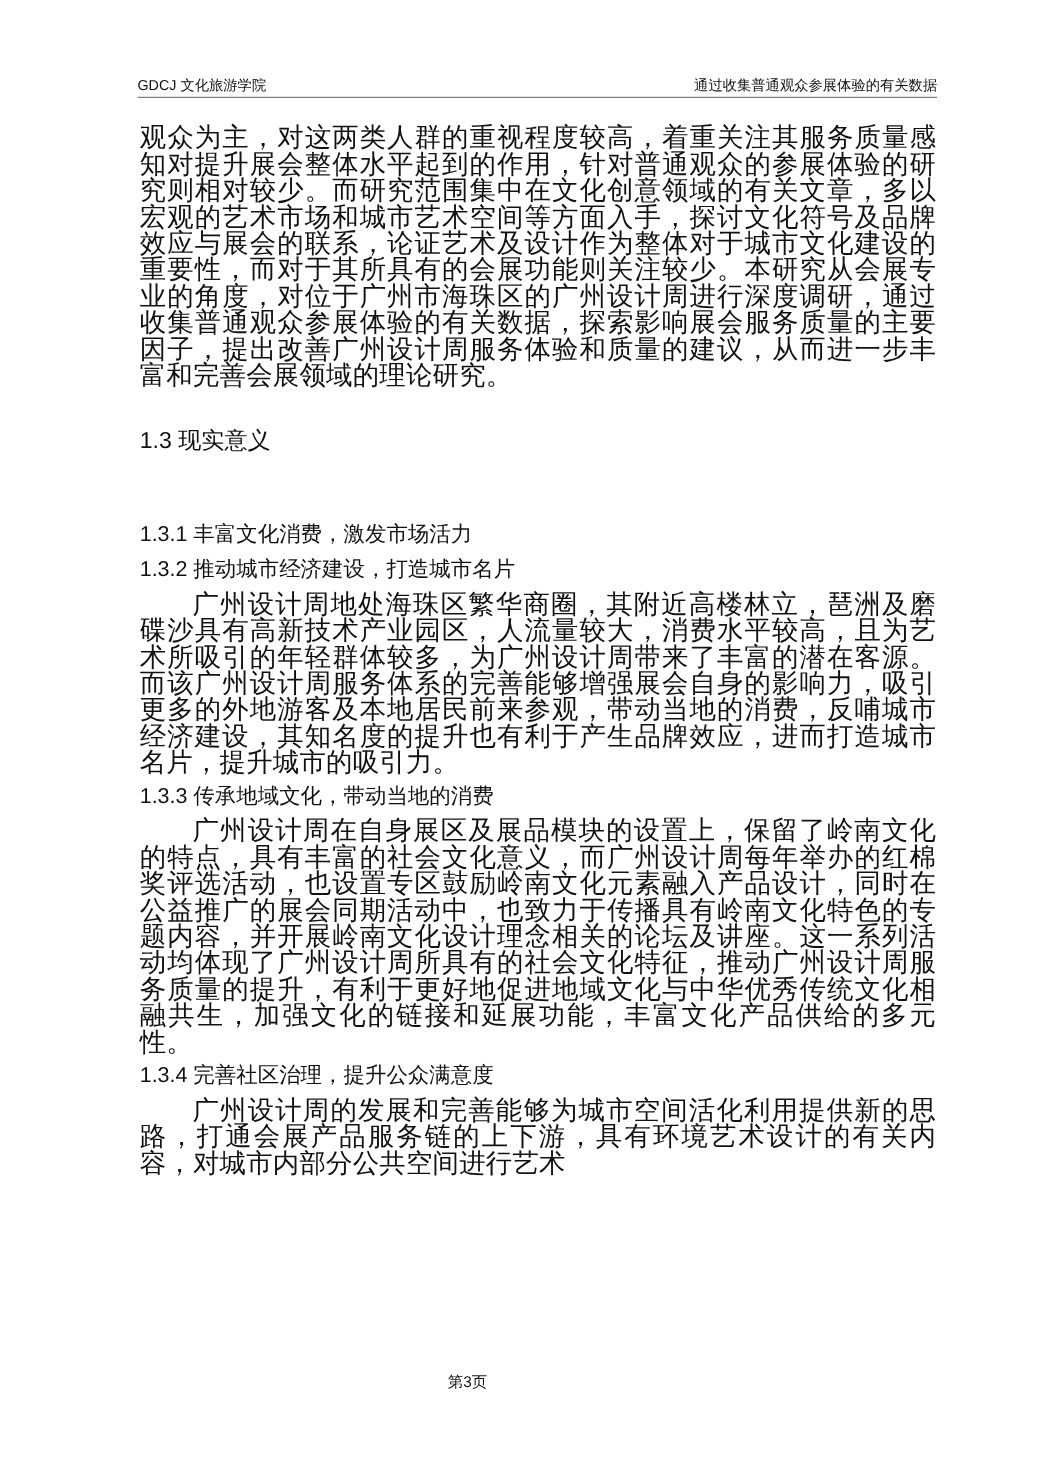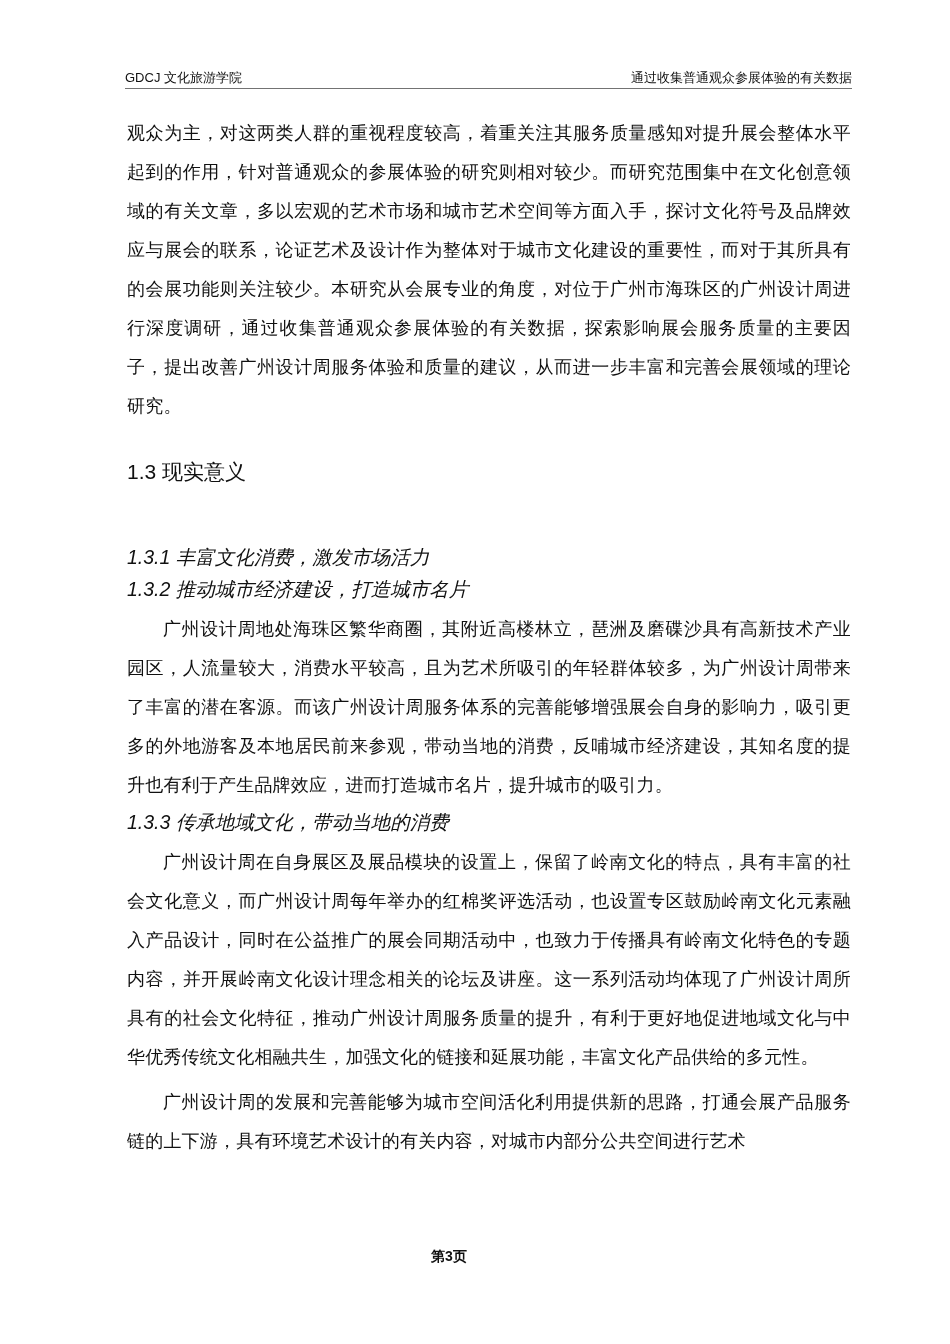--- a/index.html
+++ b/index.html
@@ -4,26 +4,26 @@
 <style>
   html, body { margin: 0; padding: 0; background: #ffffff; }
   body { width: 950px; height: 1344px; position: relative; overflow: hidden;
          font-family: "DejaVu Serif", "Liberation Serif", serif; color: #111; }
   .header { position: absolute; left: 125px; top: 68px; width: 727px; height: 20px;
             border-bottom: 1px solid #737373; font-family: "Liberation Sans", "DejaVu Sans", sans-serif;
             font-size: 13px; line-height: 20px; }
   .header .left { position: absolute; left: 0; top: 0; }
   .header .right { position: absolute; right: 0; top: 0; }
   .content { position: absolute; left: 127px; top: 113px; width: 724px; }
-  .para { font-size: 18px; line-height: 39px; text-align: justify; margin: 0; letter-spacing: 0.2px; }
+  .para { font-size: 24px; line-height: 24px; text-align: justify; margin: 0; letter-spacing: 0.2px; }
   .para.indent { text-indent: 2em; }
   .h2 { font-family: "Liberation Sans", "DejaVu Sans", sans-serif; font-size: 21px; margin: 0; font-weight: normal; }
-  .h3 { font-family: "Liberation Sans", "DejaVu Sans", sans-serif; font-size: 19.5px; margin: 0; font-weight: normal; font-style: italic; }
+  .h3 { font-family: "Liberation Sans", "DejaVu Sans", sans-serif; font-size: 19.5px; margin: 0; font-weight: normal; }
   .footer { position: absolute; left: 0; width: 850px; top: 1248px; text-align: center;
-            font-family: "Liberation Sans", "DejaVu Sans", sans-serif; font-size: 14px; font-weight: bold; padding-left: 24px; }
+            font-family: "Liberation Sans", "DejaVu Sans", sans-serif; font-size: 14px; font-weight: normal; }
 </style>
 </head>
 <body>
 
 <div class="header">
   <span class="left">GDCJ 文化旅游学院</span>
   <span class="right">通过收集普通观众参展体验的有关数据</span>
 </div>
 
 <div class="content">
@@ -32,16 +32,17 @@
   <h2 class="h2" style="margin-top:33px;">1.3 现实意义</h2>
 
   <h3 class="h3" style="margin-top:58px;">1.3.1 丰富文化消费，激发市场活力</h3>
 
   <h3 class="h3" style="margin-top:5px;">1.3.2 推动城市经济建设，打造城市名片</h3>
   <p class="para indent" style="margin-top:6px;">广州设计周地处海珠区繁华商圈，其附近高楼林立，琶洲及磨碟沙具有高新技术产业园区，人流量较大，消费水平较高，且为艺术所吸引的年轻群体较多，为广州设计周带来了丰富的潜在客源。而该广州设计周服务体系的完善能够增强展会自身的影响力，吸引更多的外地游客及本地居民前来参观，带动当地的消费，反哺城市经济建设，其知名度的提升也有利于产生品牌效应，进而打造城市名片，提升城市的吸引力。</p>
 
   <h3 class="h3" style="margin-top:5px;">1.3.3 传承地域文化，带动当地的消费</h3>
   <p class="para indent" style="margin-top:6px;">广州设计周在自身展区及展品模块的设置上，保留了岭南文化的特点，具有丰富的社会文化意义，而广州设计周每年举办的红棉奖评选活动，也设置专区鼓励岭南文化元素融入产品设计，同时在公益推广的展会同期活动中，也致力于传播具有岭南文化特色的专题内容，并开展岭南文化设计理念相关的论坛及讲座。这一系列活动均体现了广州设计周所具有的社会文化特征，推动广州设计周服务质量的提升，有利于更好地促进地域文化与中华优秀传统文化相融共生，加强文化的链接和延展功能，丰富文化产品供给的多元性。</p>
 
+  <h3 class="h3" style="margin-top:5px;">1.3.4 完善社区治理，提升公众满意度</h3>
   <p class="para indent" style="margin-top:6px;">广州设计周的发展和完善能够为城市空间活化利用提供新的思路，打通会展产品服务链的上下游，具有环境艺术设计的有关内容，对城市内部分公共空间进行艺术</p>
 </div>
 
 <div class="footer">第3页</div>
 
 </body></html>

